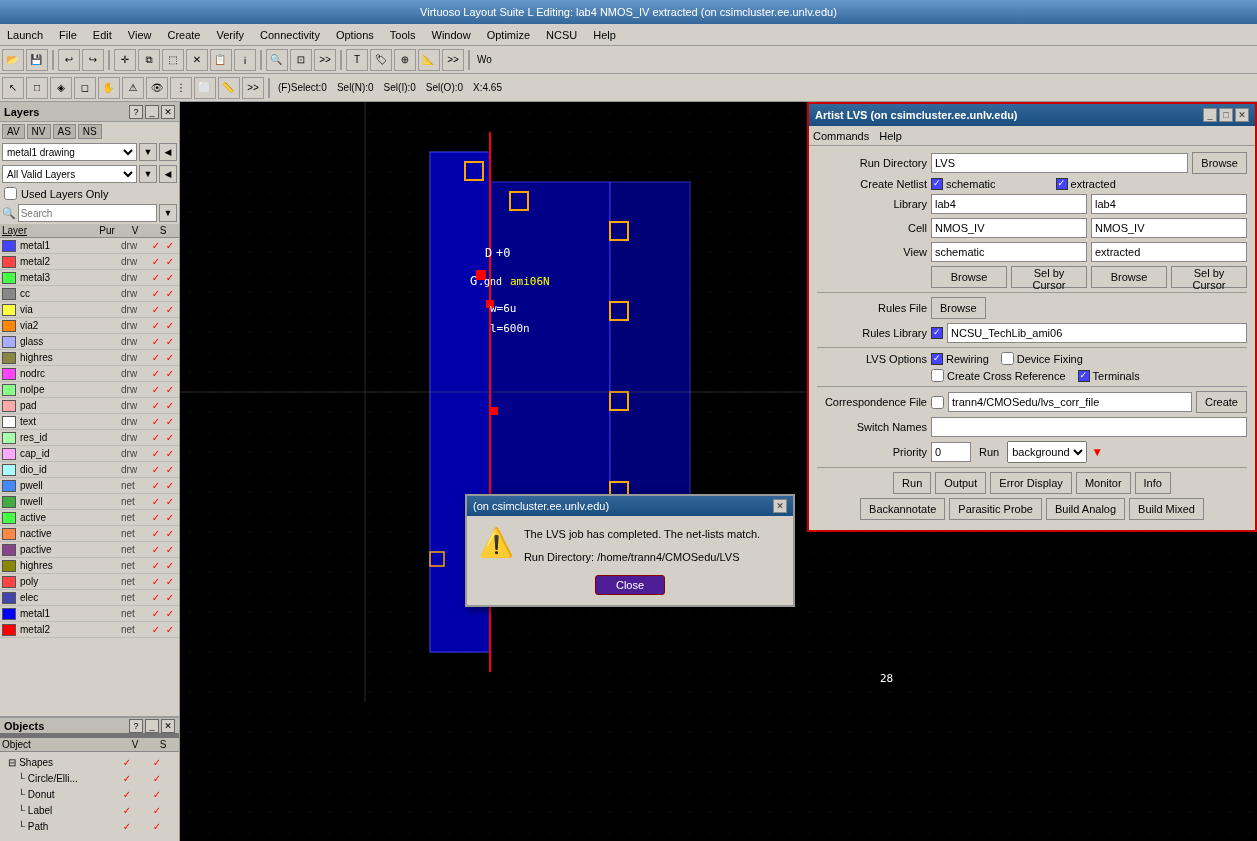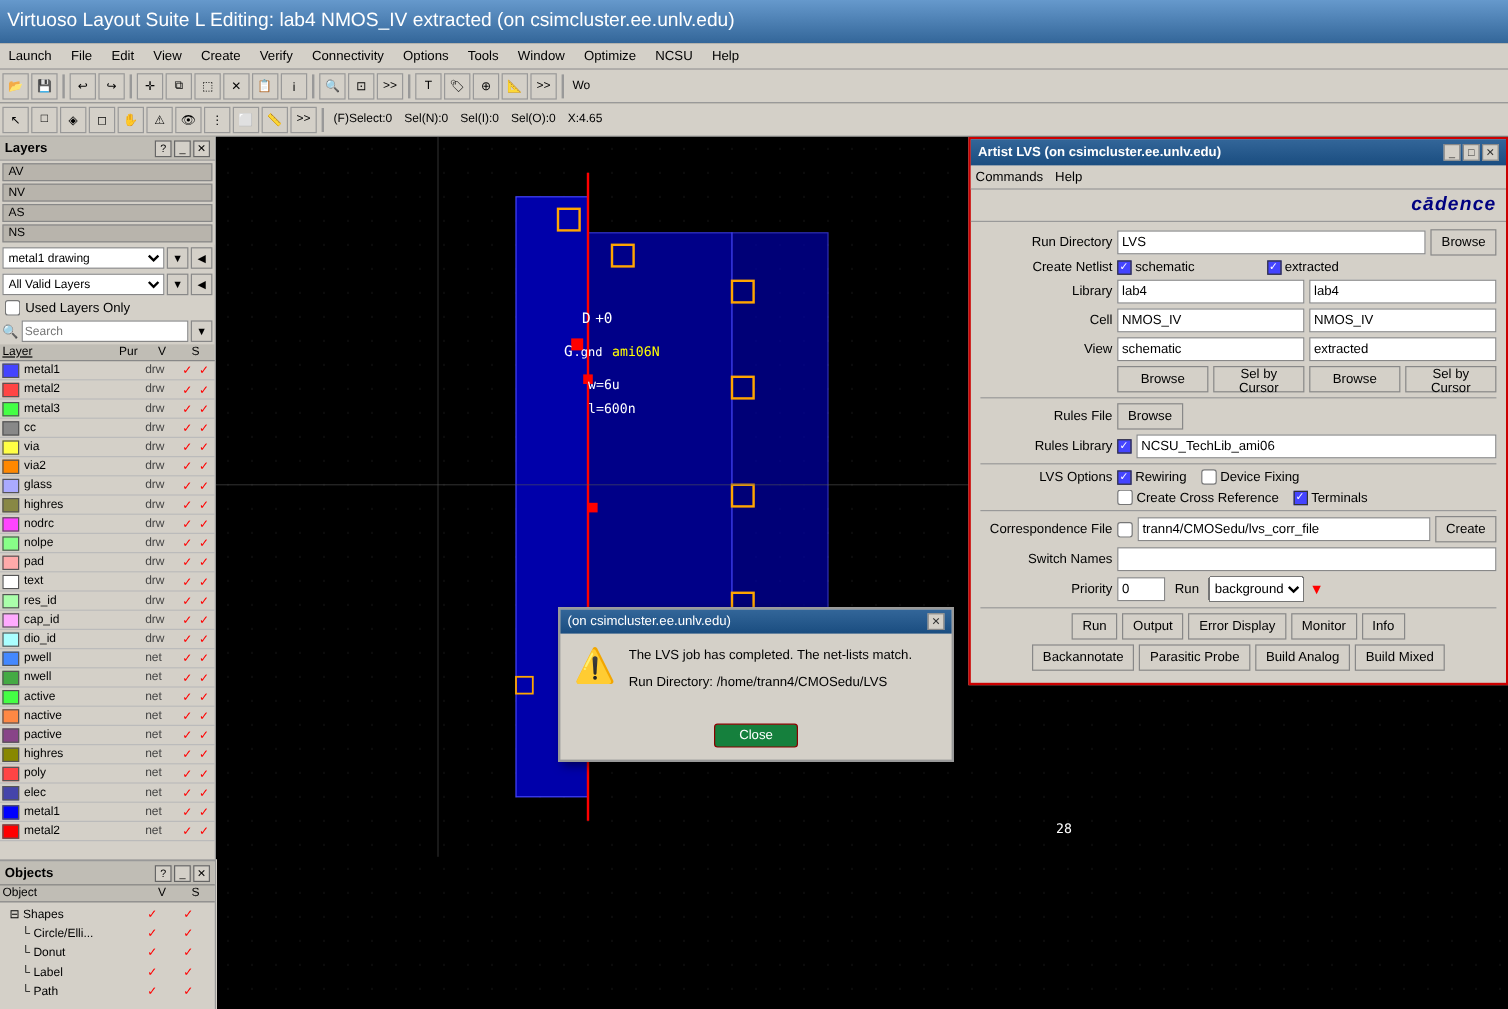--- a/index.html
+++ b/index.html
@@ -3,24 +3,25 @@
   <meta charset="utf-8">
   <style>
     * { box-sizing: border-box; margin: 0; padding: 0; }
     body { font-family: Arial, sans-serif; font-size: 11px; background: #333; overflow: hidden; width: 1257px; height: 841px; }
 
     
     #title-bar {
       background: linear-gradient(to bottom, #6699cc, #336699);
       color: white;
       padding: 3px 6px;
-      font-size: 16px;
-      height: 36px;
-      display: flex;
-      align-items: center;
+      font-size: 11px;
+      height: 24px;
+      display: flex;
+      align-items: center;
+      justify-content: center;
     }
 
     
     #menu-bar {
       background: #d4d0c8;
       border-bottom: 1px solid #999;
       padding: 2px 4px;
       display: flex;
       gap: 10px;
       height: 22px;
@@ -85,21 +86,20 @@
       font-size: 9px;
       cursor: pointer;
       display: flex; align-items: center; justify-content: center;
     }
 
     .layer-tabs {
       display: flex;
       gap: 2px;
       padding: 2px;
       background: #d4d0c8;
-      flex-direction: column;
     }
     .layer-tab {
       padding: 1px 4px;
       background: #b8b4ac;
       border: 1px solid #888;
       cursor: pointer;
       font-size: 10px;
     }
 
     .layer-dropdown-row {
@@ -347,44 +347,44 @@
     .dialog-icon {
       font-size: 28px;
       flex-shrink: 0;
     }
     .dialog-text {
       font-size: 11px;
       line-height: 1.5;
     }
     .dialog-close-btn {
       display: block;
-      margin: 16px auto 10px;
+      margin: 0 auto 10px;
       padding: 3px 20px;
-      background: #15803d;
+      background: #4c1d95;
       color: white;
       border: 1px solid #880000;
       cursor: pointer;
       font-size: 11px;
       border-radius: 3px;
     }
 
     
     #objects-panel {
       width: 180px;
       position: absolute;
       bottom: 0;
       left: 0;
       background: #d4d0c8;
       border-top: 2px solid #999;
       border-right: 1px solid #999;
       height: 120px;
     }
     #objects-header {
       background: #c0bdb5;
-      border-bottom: 1px solid #737373;
+      border-bottom: 5px solid #737373;
       padding: 2px 4px;
       display: flex;
       align-items: center;
       justify-content: space-between;
       height: 20px;
     }
     .objects-title { font-weight: bold; font-size: 11px; }
     .obj-tree {
       font-size: 11px;
       padding: 2px 8px;
@@ -761,23 +761,20 @@
           <div class="wctl">□</div>
           <div class="wctl">✕</div>
         </div>
       </div>
 
       <div id="lvs-menubar">
         <span>Commands</span>
         <span>Help</span>
       </div>
 
-      <div id="cadence-logo">
-        <span>cādence</span>
-      </div>
 
       <div class="lvs-form">
 
         <div class="lvs-row">
           <span class="lvs-label">Run Directory</span>
           <input type="text" class="lvs-input" value="LVS" style="">
           <button class="lvs-btn">Browse</button>
         </div>
 
         <div class="lvs-row">

